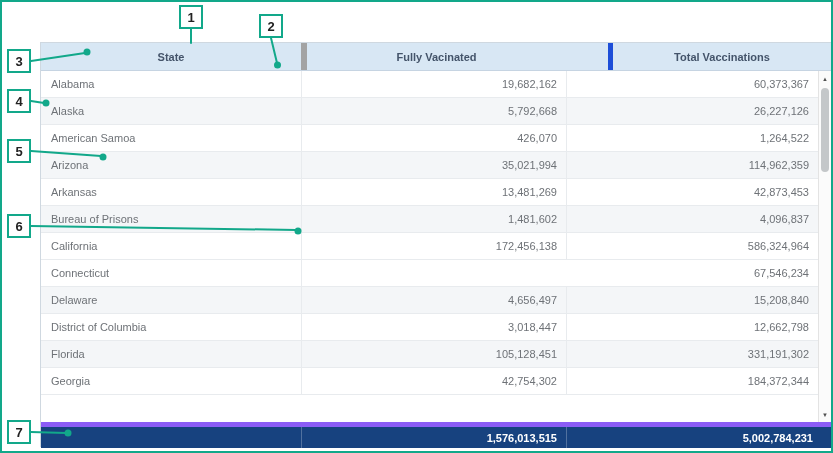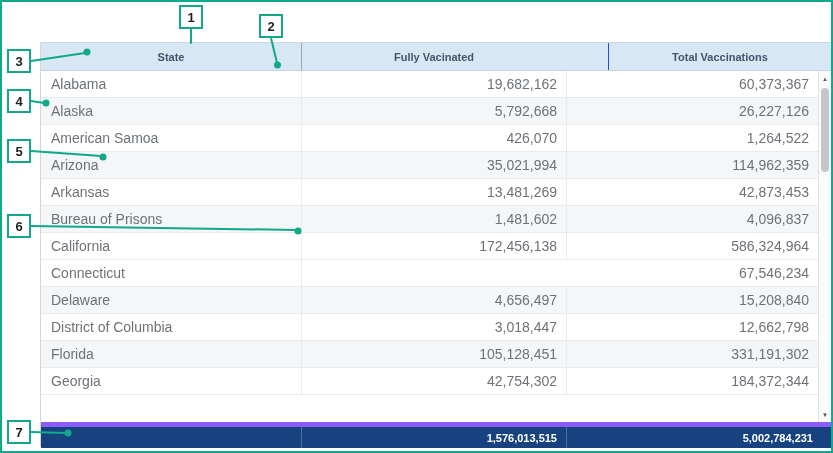--- a/index.html
+++ b/index.html
@@ -33,32 +33,32 @@
     border-bottom:1px solid #c6d4e2;
     box-sizing:border-box;
   }
   .th{
     display:flex;align-items:center;justify-content:center;
     font-size:11px;font-weight:bold;color:#44546a;
     box-sizing:border-box;
     cursor:pointer;
   }
   .col-state{width:260px;flex:0 0 260px;}
-  .col-f{width:265px;flex:0 0 265px;border-left:1px solid #a3a3a3;}
-  .col-t{flex:1 1 auto;border-left:1px solid #1d4ed8;margin-left:42px;}
+  .col-f{width:265px;flex:0 0 265px;border-left:6px solid #a3a3a3;}
+  .col-t{flex:1 1 auto;border-left:5px solid #1d4ed8;margin-left:42px;}
   .tbody{position:relative;flex:0 0 351px;height:351px;overflow:hidden;}
   .trow{
     display:flex;height:27px;box-sizing:border-box;
     border-bottom:1px solid #e8ebee;
     background:#ffffff;
   }
   .trow.alt{background:#f4f6f8;}
   .td{
     display:flex;align-items:center;
-    font-size:14px;color:#6e7277;
+    font-size:11px;color:#6e7277;
     box-sizing:border-box;
   }
   .td.state{width:260px;flex:0 0 260px;padding-left:10px;}
   .td.num{width:265px;flex:0 0 265px;justify-content:flex-end;padding-right:9px;border-left:1px solid #e8ebee;}
   .td.num.last{width:auto;flex:1 1 auto;padding-right:22px;}
   
   .total-row{
     display:flex;height:26px;flex:0 0 26px;
     background:#17427F;
     border-top:5px solid #8b5cf6;

